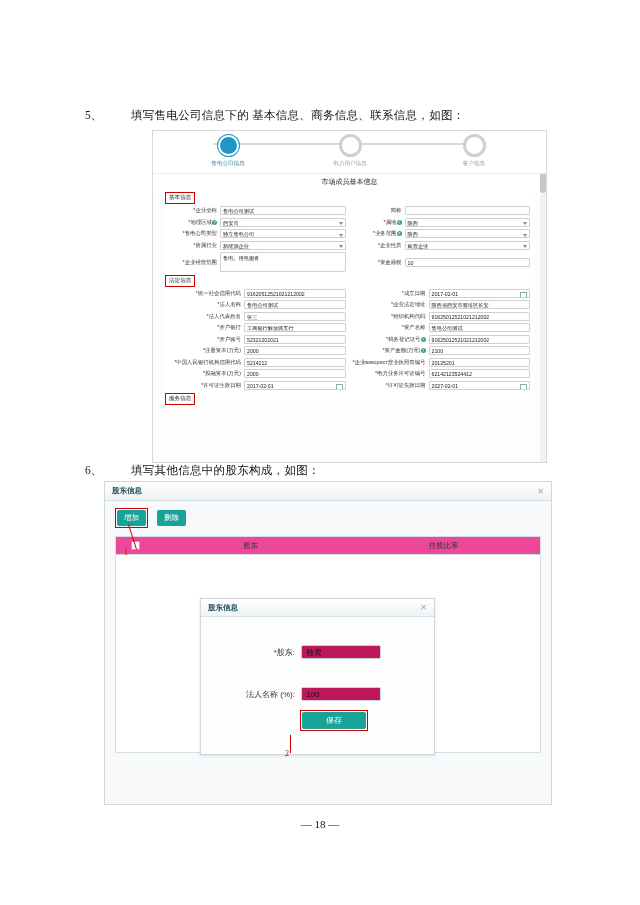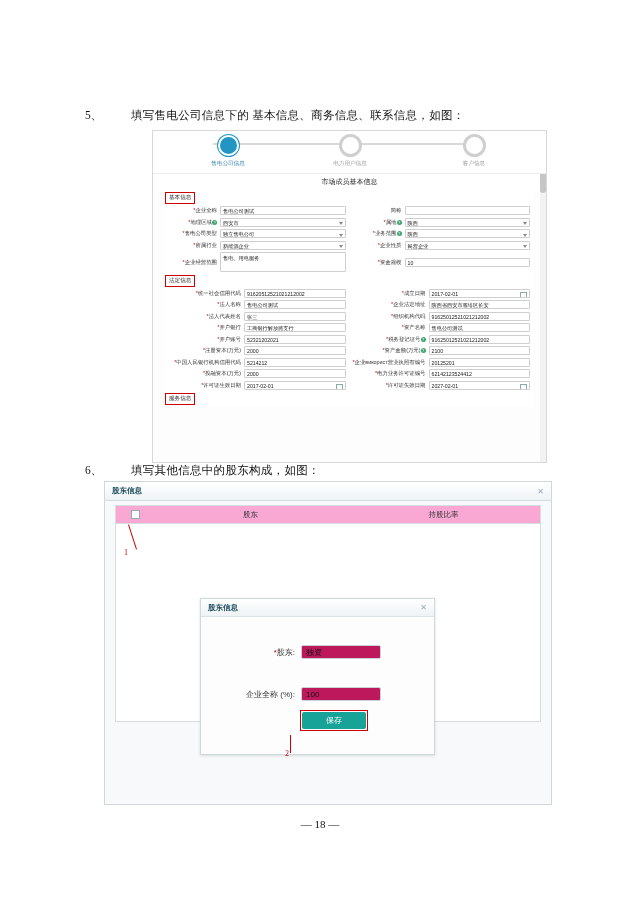--- a/index.html
+++ b/index.html
@@ -230,21 +230,21 @@
     border: 1px solid #d7dee1;
     background: #fff;
     height: 215px;
     position: relative;
   }
   .grid-head {
     display: flex;
     height: 17px;
     align-items: center;
     border-bottom: 1px solid #d7dee1;
-    background: #f9a8d4;
+    background: #ec4899;
     font-size: 7.5px;
     color: #333;
   }
   .grid-head .c0 { width: 38px; text-align: center; }
   .grid-head .c0 .chk {
     display: inline-block;
     width: 7px; height: 7px;
     border: 1px solid #9aa;
     background: #fff;
     vertical-align: middle;
@@ -555,20 +555,26 @@
   <div class="para" style="left:85px; top:463px;">
     <span class="num">6、</span><span class="txt">填写其他信息中的股东构成，如图：</span>
   </div>
 
   <div class="shot2">
     <div class="dlg-head">
       <span>股东信息</span>
       <span class="x">✕</span>
     </div>
 
+    <div class="toolbar">
+      <span class="btn-add-wrap">
+        <button class="btn-teal">增加</button>
+      </span>
+      <button class="btn-teal">删除</button>
+    </div>
 
     <div class="grid">
       <div class="grid-head">
         <div class="c0"><span class="chk"></span></div>
         <div class="c1">股东</div>
         <div class="c2">持股比率</div>
       </div>
     </div>
 
     <div class="ann-line" style="left:27px; top:42px; height:26px; transform:rotate(-18deg);"></div>
@@ -580,21 +586,21 @@
       <span>股东信息</span>
       <span class="x">✕</span>
     </div>
 
     <div class="frow">
       <div class="lab"><span class="req">*</span><span>股东:</span></div>
       <div class="inp">独资</div>
     </div>
 
     <div class="frow">
-      <div class="lab">企业全称 (%):</div>
+      <div class="lab">法人名称 (%):</div>
       <div class="inp">100</div>
     </div>
 
     <div class="save-wrap">
       <button class="btn-save">保存</button>
     </div>
   </div>
 
   <div class="ann-line" style="left:290px; top:735px; height:18px;"></div>
   <div class="ann-arrow" style="left:285px; top:749px;">2</div>

